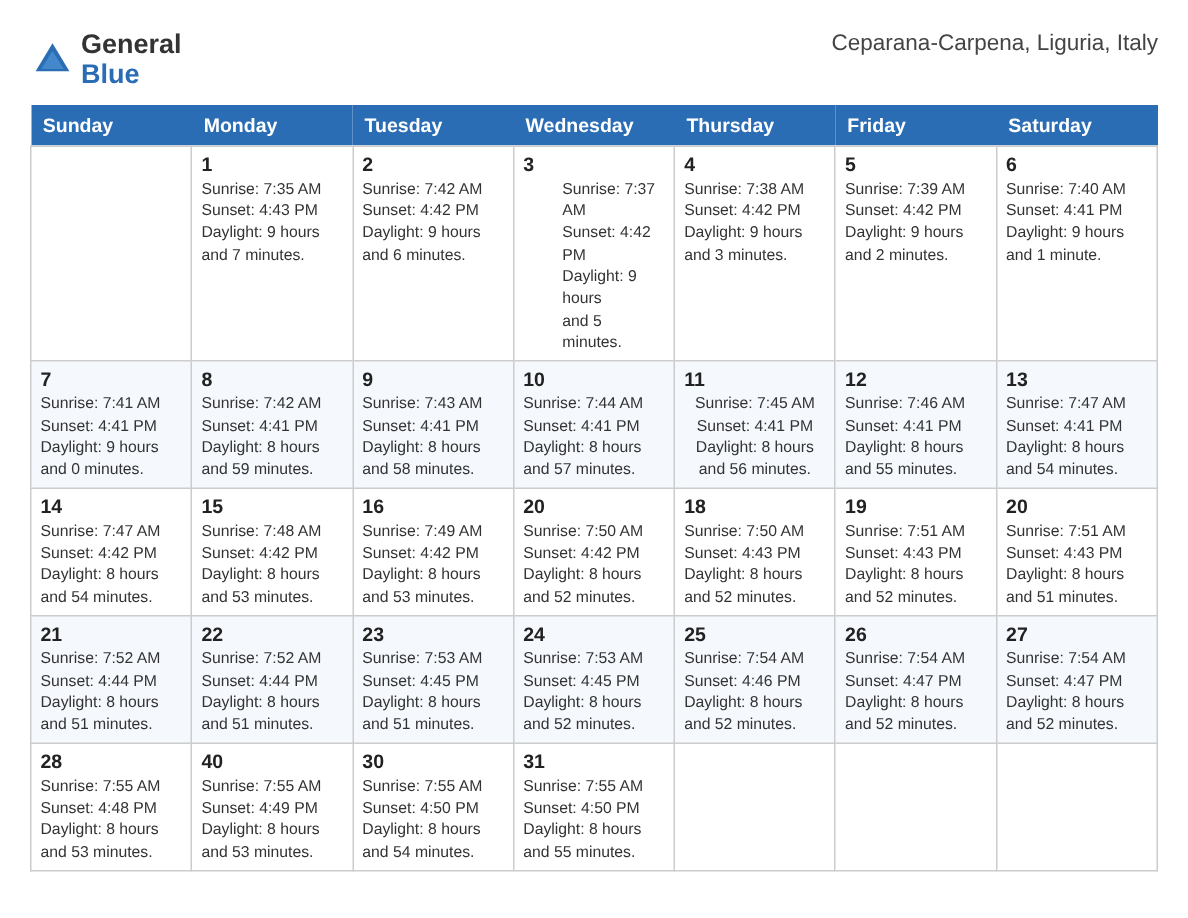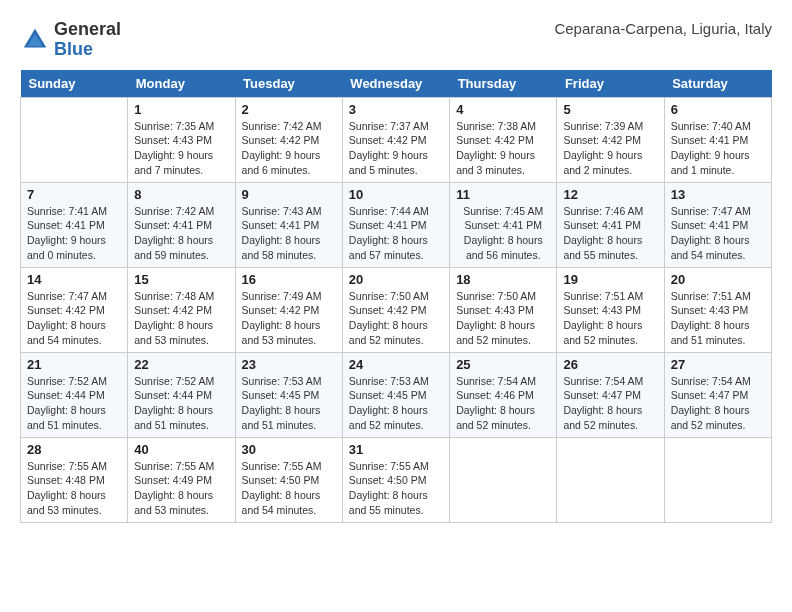--- a/index.html
+++ b/index.html
@@ -123,21 +123,21 @@
         </td>
         <td>
           <div class="day-num">2</div>
           <div class="day-info" style="white-space: pre-line;">Sunrise: 7:42 AM
 Sunset: 4:42 PM
 Daylight: 9 hours
 and 6 minutes.</div>
         </td>
         <td>
           <div class="day-num">3</div>
-          <div class="day-info" style="white-space: pre-line;">Sunrise: 7:37 AM
+          <div class="day-info" style="white-space: pre-line; margin-left: 26px;">Sunrise: 7:37 AM
 Sunset: 4:42 PM
 Daylight: 9 hours
 and 5 minutes.</div>
         </td>
         <td>
           <div class="day-num">4</div>
           <div class="day-info" style="white-space: pre-line;">Sunrise: 7:38 AM
 Sunset: 4:42 PM
 Daylight: 9 hours
 and 3 minutes.</div>

